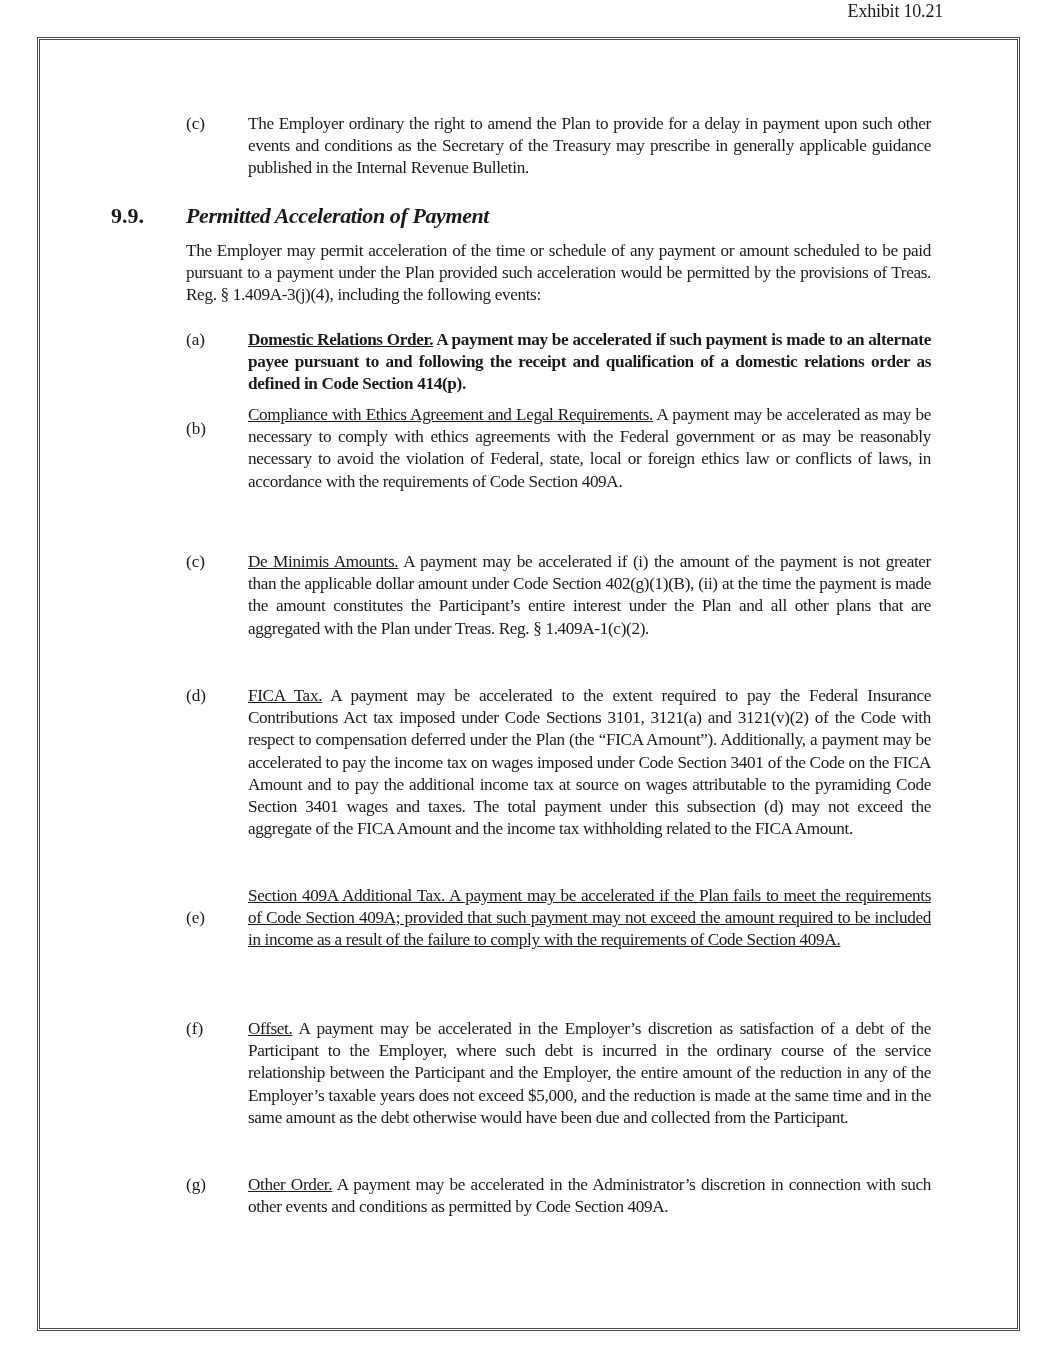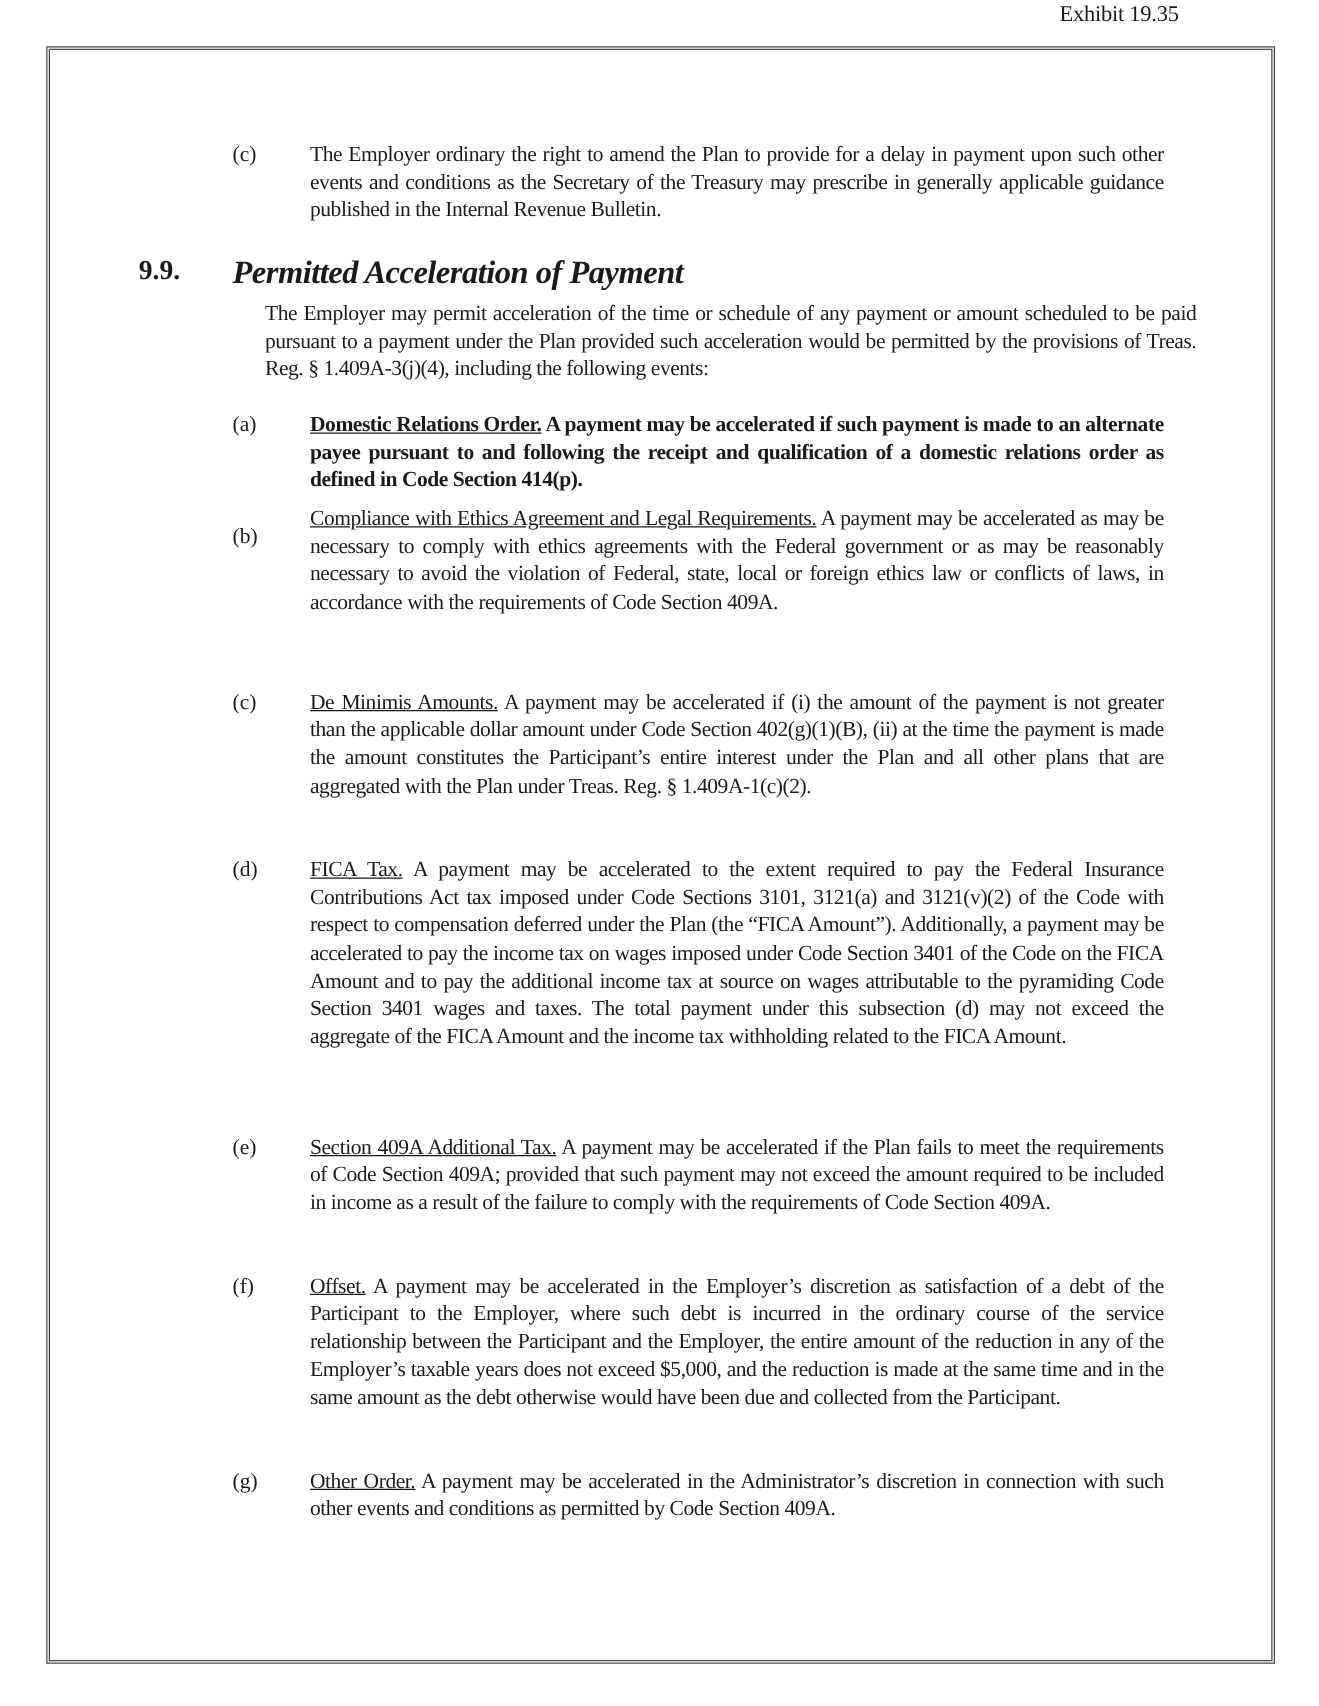--- a/index.html
+++ b/index.html
@@ -25,29 +25,29 @@
   .label {
     position: absolute; left: 186px;
     font-size: 17.2px; line-height: 22.2px;
   }
   .heading-num {
     position: absolute; left: 111px; top: 203px;
     font-size: 22px; font-weight: bold; 
   }
   .heading-title {
     position: absolute; left: 186px; top: 203px;
-    font-size: 26px; font-weight: bold; font-style: italic; letter-spacing: -0.4px;
+    font-size: 22px; font-weight: bold; font-style: italic; letter-spacing: -0.4px;
   }
-  .intro { left: 186px; width: 745px; margin-left: 26px; }
+  .intro { left: 186px; width: 745px; }
   .u { text-decoration: underline; }
 </style>
 </head>
 <body>
 
-<div class="exhibit">Exhibit 19.35</div>
+<div class="exhibit">Exhibit 10.21</div>
 
 <div class="frame"></div>
 
 <div class="content">
 
   <div class="label" style="top:113px;">(c)</div>
   <div class="para" style="top:113px;">The Employer ordinary the right to amend the Plan to provide for a delay in payment upon such other events and conditions as the Secretary of the Treasury may prescribe in generally applicable guidance published in the Internal Revenue Bulletin.</div>
 
   <div class="heading-num">9.9.</div>
   <div class="heading-title">Permitted Acceleration of Payment</div>
@@ -68,21 +68,21 @@
   <div class="para" style="top:551px;">
     <span class="u">De Minimis Amounts.</span><span> A payment may be accelerated if (i) the amount of the payment is not greater than the applicable dollar amount under Code Section 402(g)(1)(B), (ii) at the time the payment is made the amount constitutes the Participant’s entire interest under the Plan and all other plans that are aggregated with the Plan under Treas. Reg. § 1.409A-1(c)(2).</span>
   </div>
 
   <div class="label" style="top:685px;">(d)</div>
   <div class="para" style="top:685px;">
     <span class="u">FICA Tax.</span><span>  A payment may be accelerated to the extent required to pay the Federal Insurance Contributions Act tax imposed under Code Sections 3101, 3121(a) and 3121(v)(2) of the Code with respect to compensation deferred under the Plan (the “FICA Amount”).  Additionally, a payment may be accelerated to pay the income tax on wages imposed under Code Section 3401 of the Code on the FICA Amount and to pay the additional income tax at source on wages attributable to the pyramiding Code Section 3401 wages and taxes.  The total payment under this subsection (d) may not exceed the aggregate of the FICA Amount and the income tax withholding related to the FICA Amount.</span>
   </div>
 
   <div class="label" style="top:907px;">(e)</div>
-  <div class="para" style="top:907px;">
+  <div class="para" style="top:885px;text-decoration:underline;">
     <span class="u">Section 409A Additional Tax.</span><span>  A payment may be accelerated if the Plan fails to meet the requirements of Code Section 409A; provided that such payment may not exceed the amount required to be included in income as a result of the failure to comply with the requirements of Code Section 409A.</span>
   </div>
 
   <div class="label" style="top:1018px;">(f)</div>
   <div class="para" style="top:1018px;">
     <span class="u">Offset.</span><span>  A payment may be accelerated in the Employer’s discretion as satisfaction of a debt of the Participant to the Employer, where such debt is incurred in the ordinary course of the service relationship between the Participant and the Employer, the entire amount of the reduction in any of the Employer’s taxable years does not exceed $5,000, and the reduction is made at the same time and in the same amount as the debt otherwise would have been due and collected from the Participant.</span>
   </div>
 
   <div class="label" style="top:1174px;">(g)</div>
   <div class="para" style="top:1174px;">

